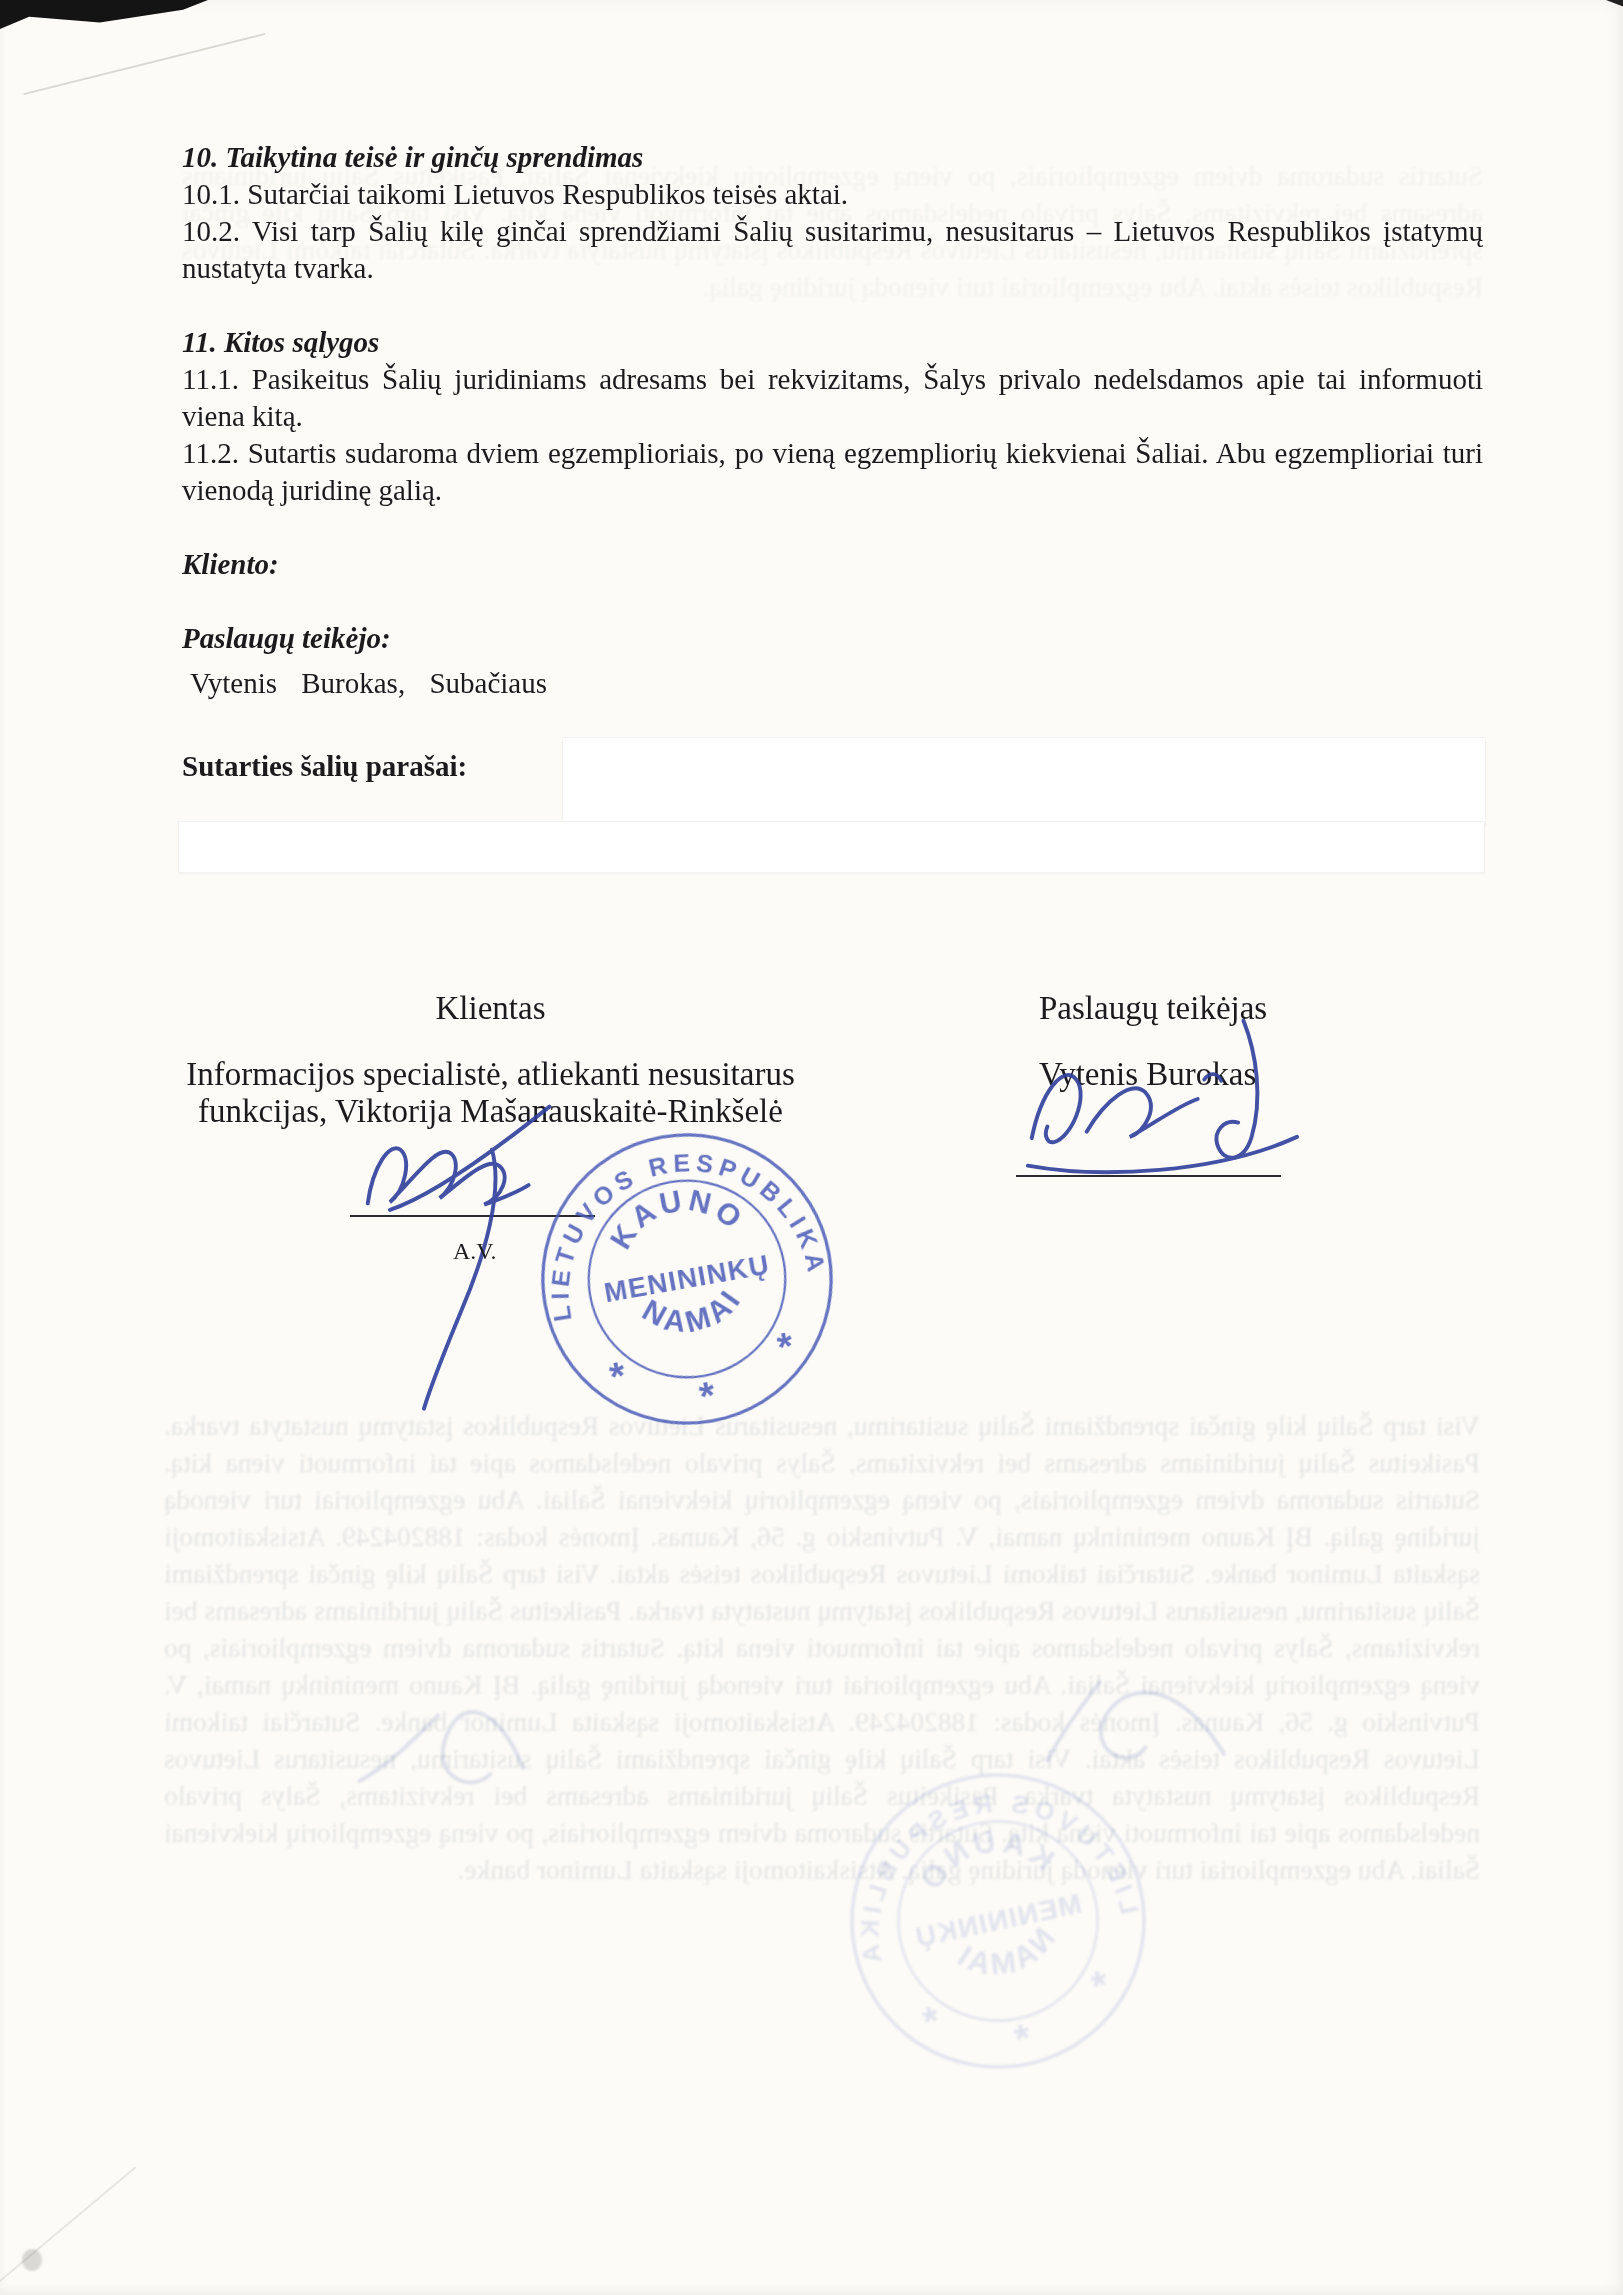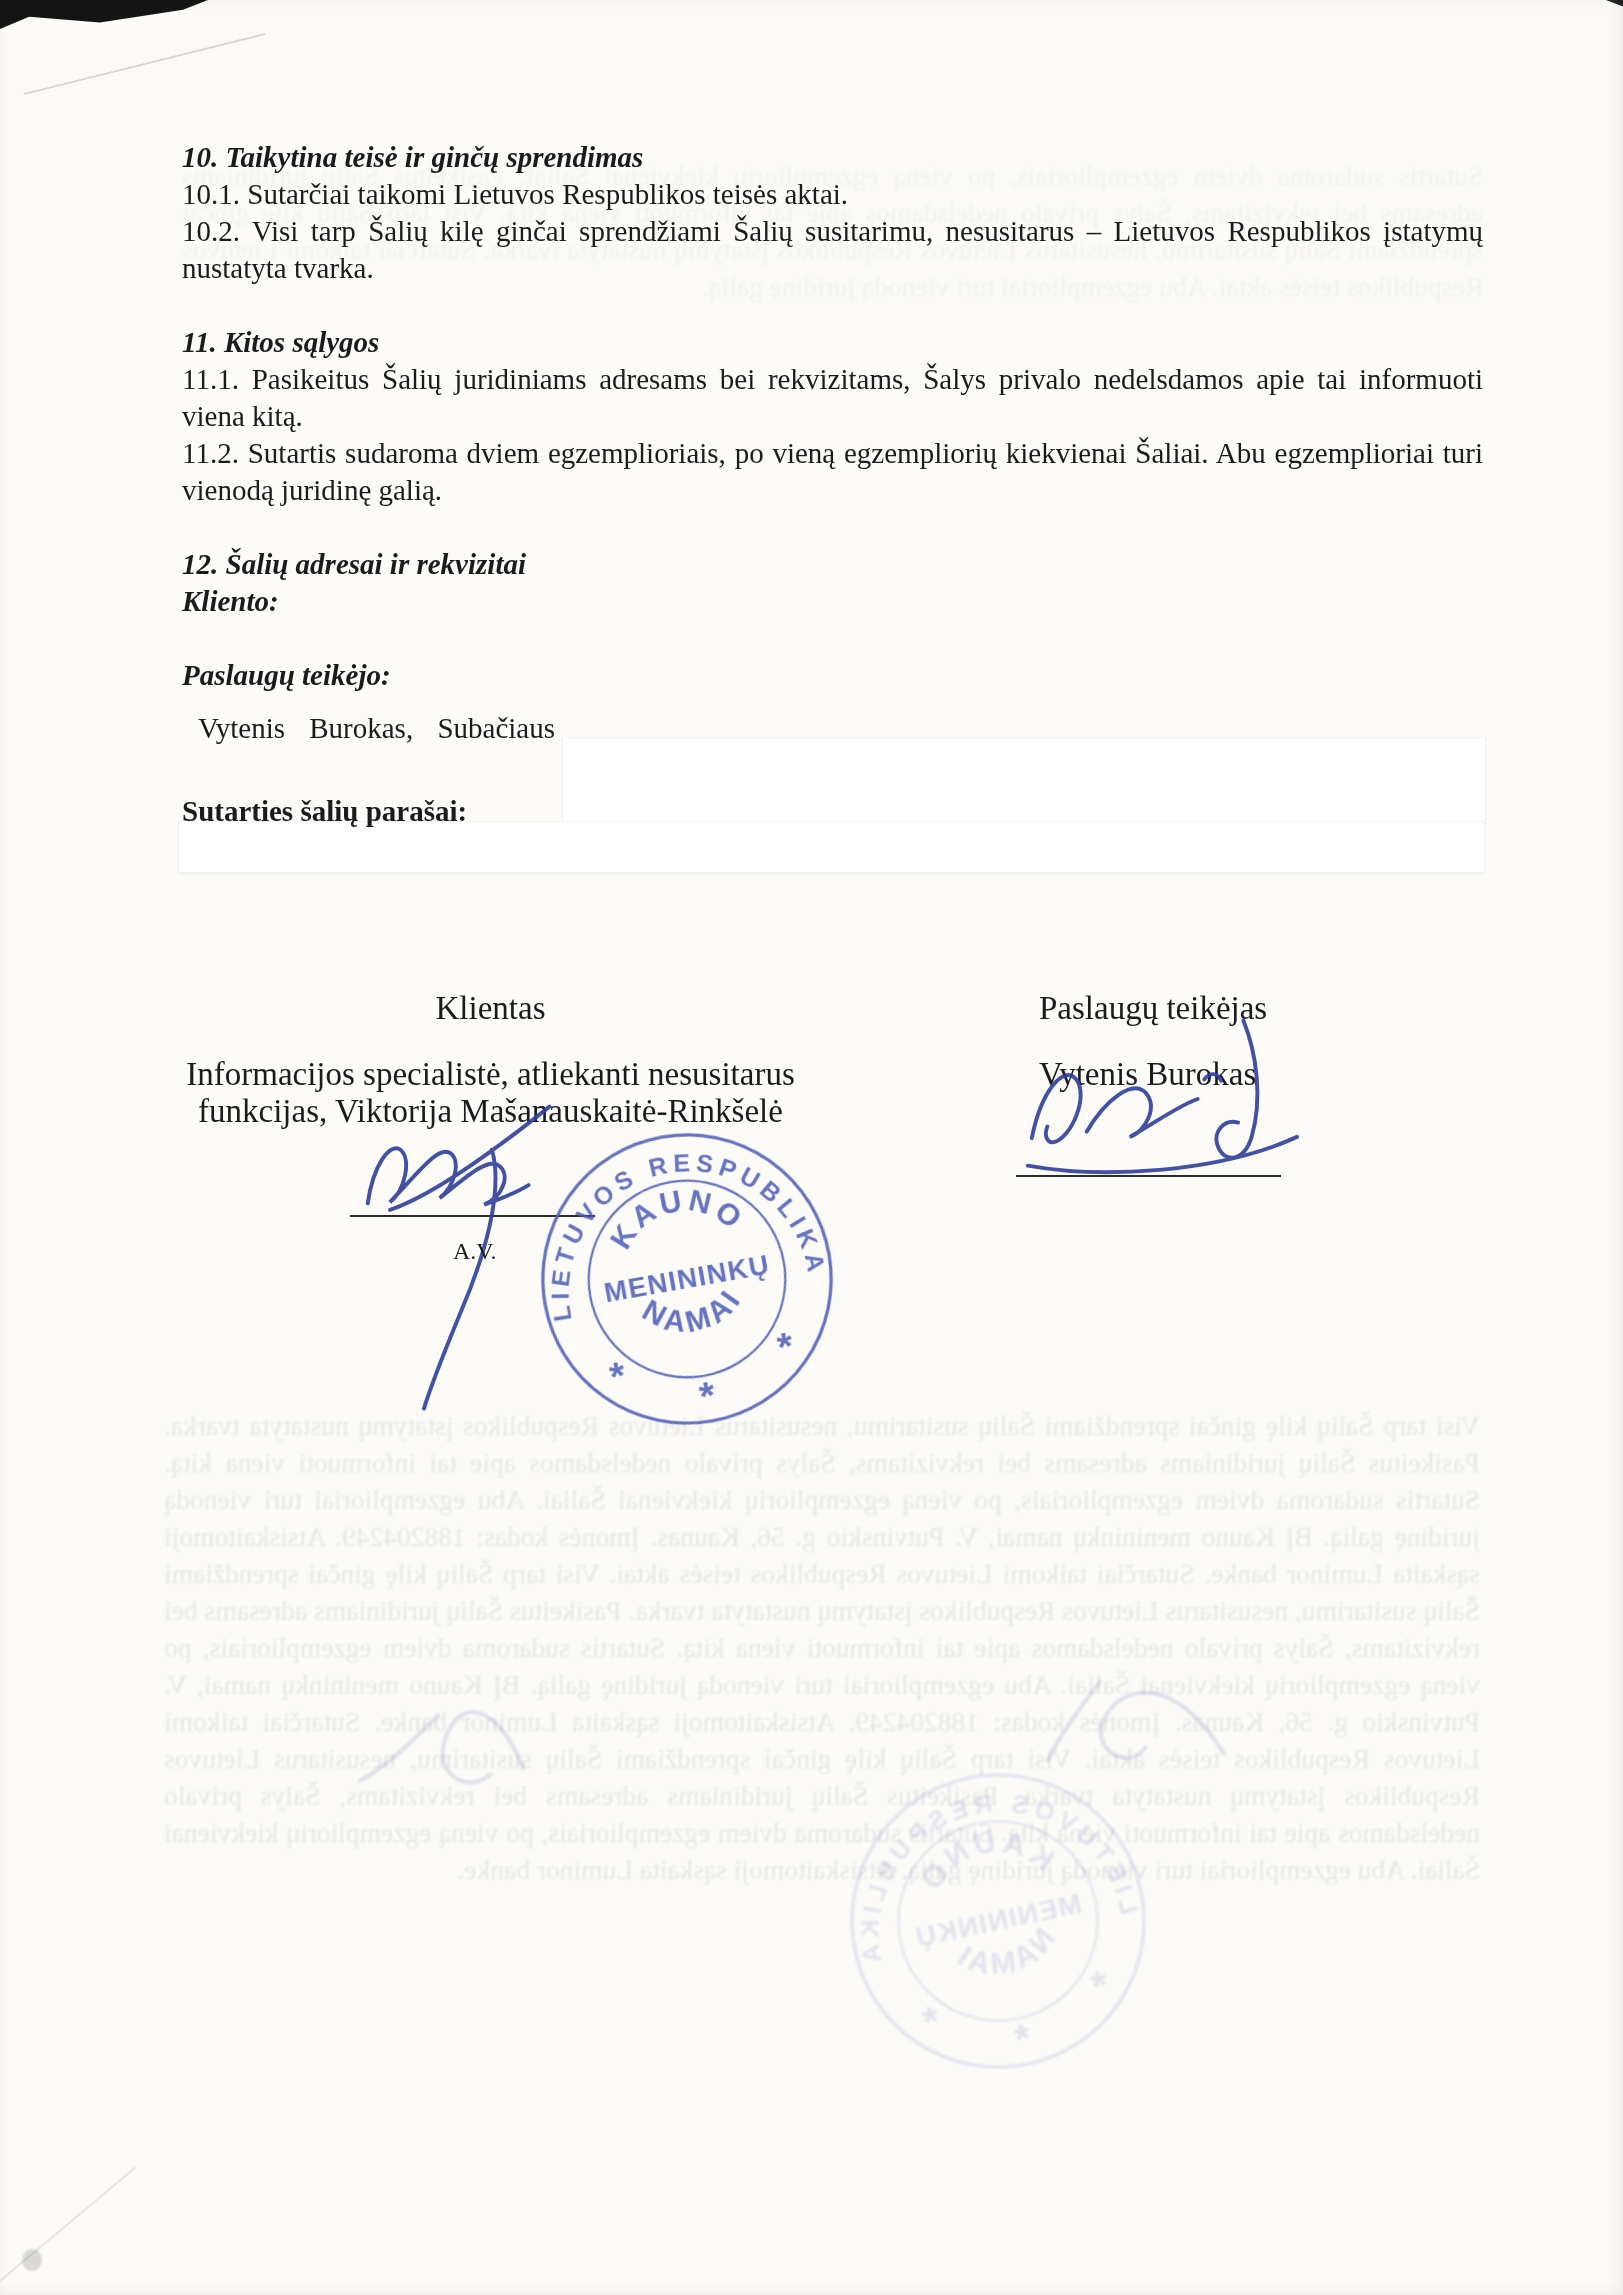--- a/index.html
+++ b/index.html
@@ -23,21 +23,21 @@
   .redaction-2{left:178px;top:821px;width:1305px;height:50px;}
   
   .content{position:absolute;left:182px;top:139px;width:1301px;z-index:3;
     font-size:29px;line-height:37px;}
   .sec-heading{margin:0;font-size:29px;font-weight:bold;font-style:italic;}
   .body-par{margin:0;text-align:justify;}
   .gap{height:37px;}
   .sub-label{margin:0;font-weight:bold;font-style:italic;}
   .client-par{margin:13px 0 0 0;text-align:justify;}
   .provider-label{margin-top:37px;}
-  .provider-line{margin:16px;word-spacing:17px;}
+  .provider-line{margin:8px;word-spacing:17px;}
   .signatures-heading{margin:46px 0 0 0;font-size:29px;font-weight:bold;}
   .doc-link{color:#0b0bd0;text-decoration:underline;}
   
   .abs{position:absolute;z-index:4;font-size:33px;line-height:37px;}
   .col-title-left{left:170px;top:990px;width:641px;text-align:center;}
   .col-title-right{left:1039px;top:990px;}
   .left-desc{left:170px;top:1056px;width:641px;text-align:center;}
   .right-name{left:1039px;top:1056px;}
   .sig-line{position:absolute;z-index:4;border-top:2px solid #2b2b2d;}
   .sig-line-left{left:350px;top:1215px;width:245px;}
@@ -112,21 +112,20 @@
     <p class="body-par">10.2. Visi tarp Šalių kilę ginčai sprendžiami Šalių susitarimu, nesusitarus – Lietuvos Respublikos įstatymų nustatyta tvarka.</p>
 
     <div class="gap"></div>
 
     <h2 class="sec-heading">11. Kitos sąlygos</h2>
     <p class="body-par">11.1. Pasikeitus Šalių juridiniams adresams bei rekvizitams, Šalys privalo nedelsdamos apie tai informuoti viena kitą.</p>
     <p class="body-par">11.2. Sutartis sudaroma dviem egzemplioriais, po vieną egzempliorių kiekvienai Šaliai. Abu egzemplioriai turi vienodą juridinę galią.</p>
 
     <div class="gap"></div>
 
-    <h2 class="sec-heading">12. Šalių adresai ir rekvizitai</h2>
     <p class="sub-label">Kliento:</p>
 
 
     <p class="sub-label provider-label">Paslaugų teikėjo:</p>
     <p class="provider-line">Vytenis Burokas, Subačiaus</p>
 
     <h3 class="signatures-heading">Sutarties šalių parašai:</h3>
   </div>
 
   <div class="abs col-title-left">Klientas</div>

